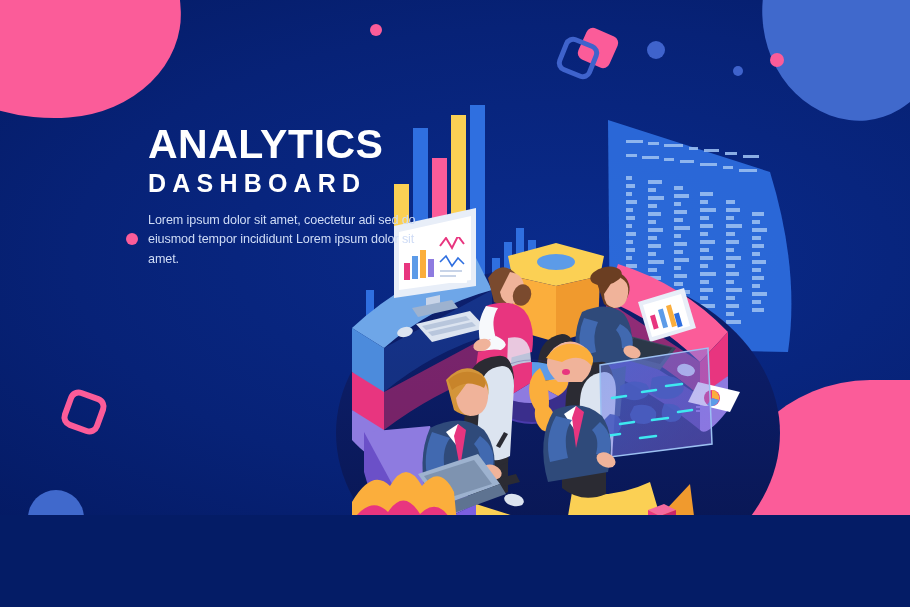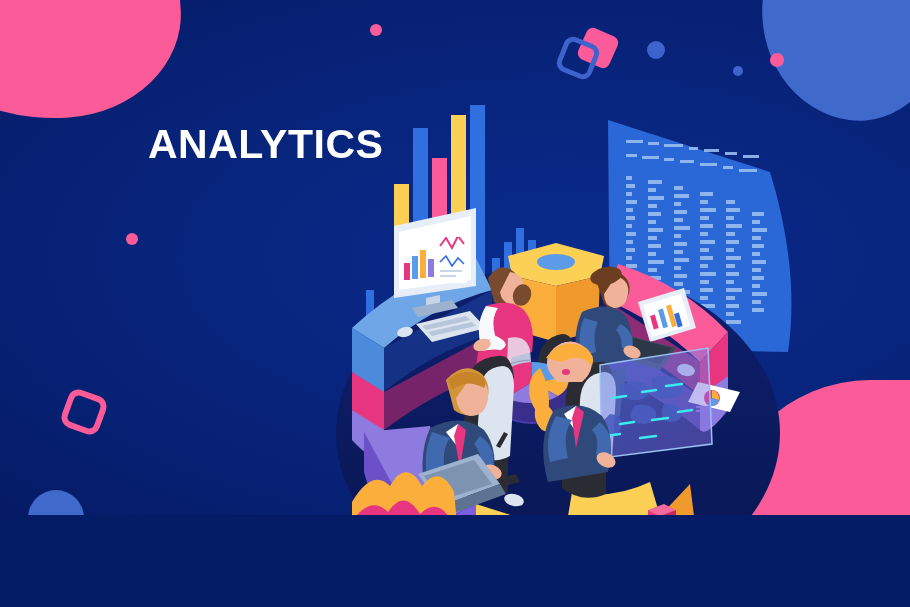--- a/index.html
+++ b/index.html
@@ -526,15 +526,17 @@
       <g>
         <path d="M440,468 L454,462 L464,468 L450,474 Z" fill="#FBD054"></path>
         <path d="M440,468 L450,474 L450,490 L440,484 Z" fill="#FBAE3C"></path>
         <path d="M450,474 L464,468 L464,484 L450,490 Z" fill="#F09A2E"></path>
       </g>
     </g>
   </svg>
 
   <div class="copy">
     <div class="h1">ANALYTICS</div>
+    <div class="h2">DASHBOARD</div>
+    <p class="body-copy">Lorem ipsum dolor sit amet, coectetur adi sed do eiusmod tempor incididunt Lorem ipsum dolor sit amet.</p>
   </div>
 
 </div>
 
 </body></html>

